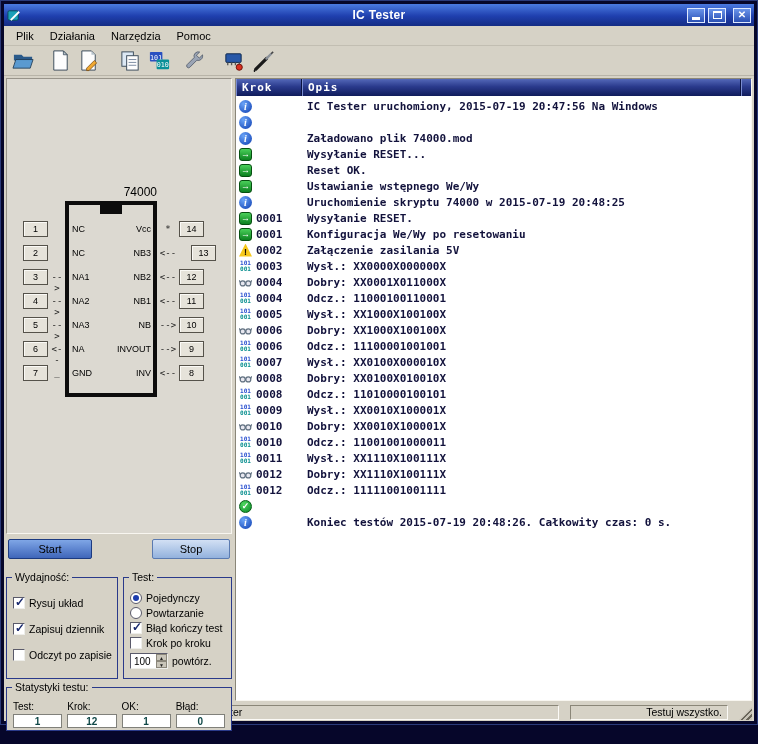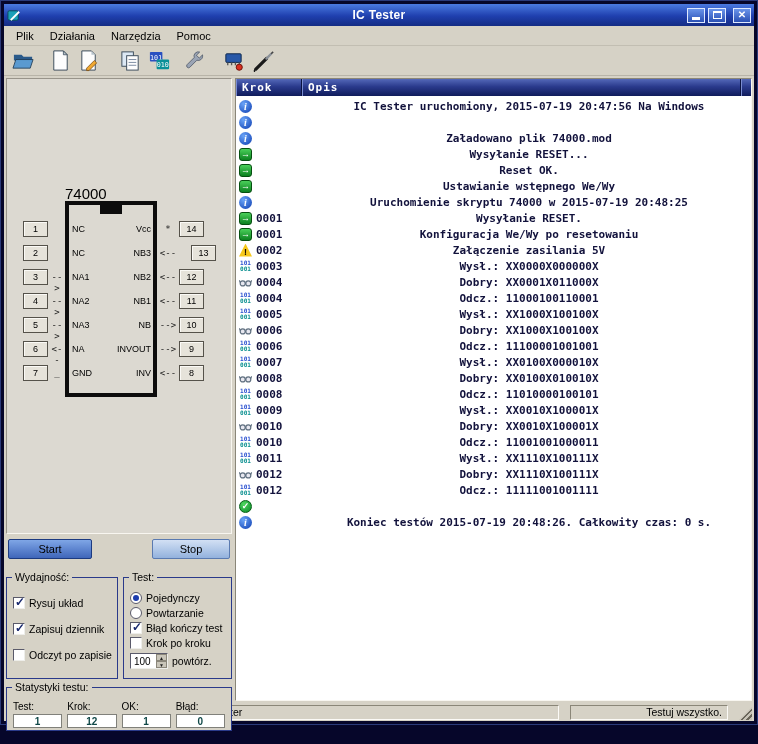--- a/index.html
+++ b/index.html
@@ -24,21 +24,21 @@
   .toolbar{flex:0 0 30px;background:#d6d2c6;display:flex;align-items:center;padding-left:4px;border-bottom:1px solid #b8b4a8;}
   .tbtn{width:27px;height:27px;border:none;background:transparent;display:flex;align-items:center;justify-content:center;}
   .tb-ic,.tb-ic svg{width:23px;height:23px;display:block;}
 
   
   .main{flex:1;min-height:0;display:flex;background:#d6d2c6;padding:2px;gap:3px;}
   .left-panel{flex:0 0 226px;display:flex;flex-direction:column;gap:4px;}
 
   
   .chip-view{flex:0 0 456px;background:#dcd9d1;border:1px solid #98948a;border-right-color:#f8f6f0;border-bottom-color:#f8f6f0;position:relative;}
-  .chip-title{position:absolute;left:58px;top:106px;width:92px;text-align:left;font-size:15px;color:#000;}
+  .chip-title{position:absolute;left:58px;top:106px;width:92px;text-align:right;font-size:12px;color:#000;}
   .chip-body{position:absolute;left:58px;top:122px;width:92px;height:196px;border:4px solid #0c0c0c;}
   .chip-notch{position:absolute;left:31px;top:-1px;width:22px;height:10px;background:#0c0c0c;}
   .pin-box{position:absolute;width:25px;height:16px;background:#e6e3da;border:1px solid #55524a;box-shadow:inset 1px 1px 0 #fbfaf6;font-size:9px;display:flex;align-items:center;justify-content:center;color:#000;}
   .pin-arrow{position:absolute;font:9px "DejaVu Sans Mono",monospace;color:#1a1a1a;text-align:center;height:11px;line-height:11px;}
   .pin-label{position:absolute;font-size:9px;color:#000;height:11px;line-height:11px;white-space:nowrap;}
   .pl-left{left:65px;}
   .pl-right{right:80px;text-align:right;}
 
   
   .btn-row{flex:0 0 22px;display:flex;justify-content:space-between;align-items:center;padding:0 2px;}
@@ -66,21 +66,21 @@
   .spin-up,.spin-down{flex:1;font-size:5px;line-height:7px;text-align:center;background:#c9c5b9;border:1px solid #8a867a;color:#222;overflow:hidden;}
 
   
   .gb-stats{flex:1;margin-top:4px;padding-top:13px;}
   .stats-row{display:flex;gap:5px;padding:0 2px;}
   .stat-col{flex:1;}
   .stat-label{font-size:10px;color:#000;margin-bottom:2px;}
   .stat-value{height:14px;background:#fff;border:1px solid #80807a;font-size:10px;font-weight:bold;color:#104848;display:flex;align-items:center;justify-content:center;}
 
   
-  .log-panel{flex:1;min-width:0;background:#fff;border:1px solid #8a8678;border-right-color:#f8f6f0;border-bottom-color:#f8f6f0;display:flex;flex-direction:column;text-align:center;}
+  .log-panel{flex:1;min-width:0;background:#fff;border:1px solid #8a8678;border-right-color:#f8f6f0;border-bottom-color:#f8f6f0;display:flex;flex-direction:column;}
   .log-header{flex:0 0 17px;display:flex;background:linear-gradient(180deg,#5468b8 0%,#2a3a8c 45%,#101c5c 100%);}
   .log-h-cell{color:#fff;font:bold 11px "DejaVu Sans Mono",monospace;letter-spacing:1px;display:flex;align-items:center;padding:0 5px;border-right:1px solid #0a1240;border-left:1px solid #7a8cd0;}
   .log-h-krok{flex:0 0 66px;}
   .log-h-opis{flex:1;}
   .log-h-end{flex:0 0 10px;border-left:1px solid #7a8cd0;}
   .log-rows{flex:1;overflow:hidden;padding-top:2px;}
   .log-row{height:16px;display:flex;align-items:center;}
   .log-krok{flex:0 0 66px;display:flex;align-items:center;}
   .log-icon{width:13px;height:13px;margin-left:3px;flex:0 0 13px;display:inline-flex;align-items:center;justify-content:center;overflow:hidden;}
   .log-num{font:bold 11px "DejaVu Sans Mono",monospace;color:#12123c;margin-left:4px;}

